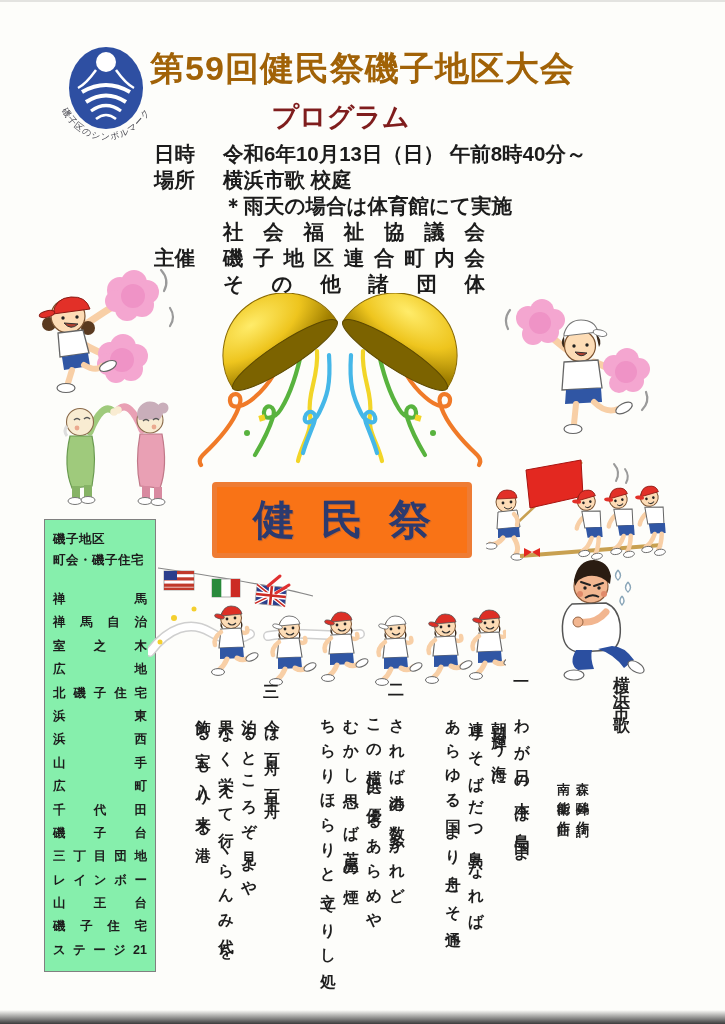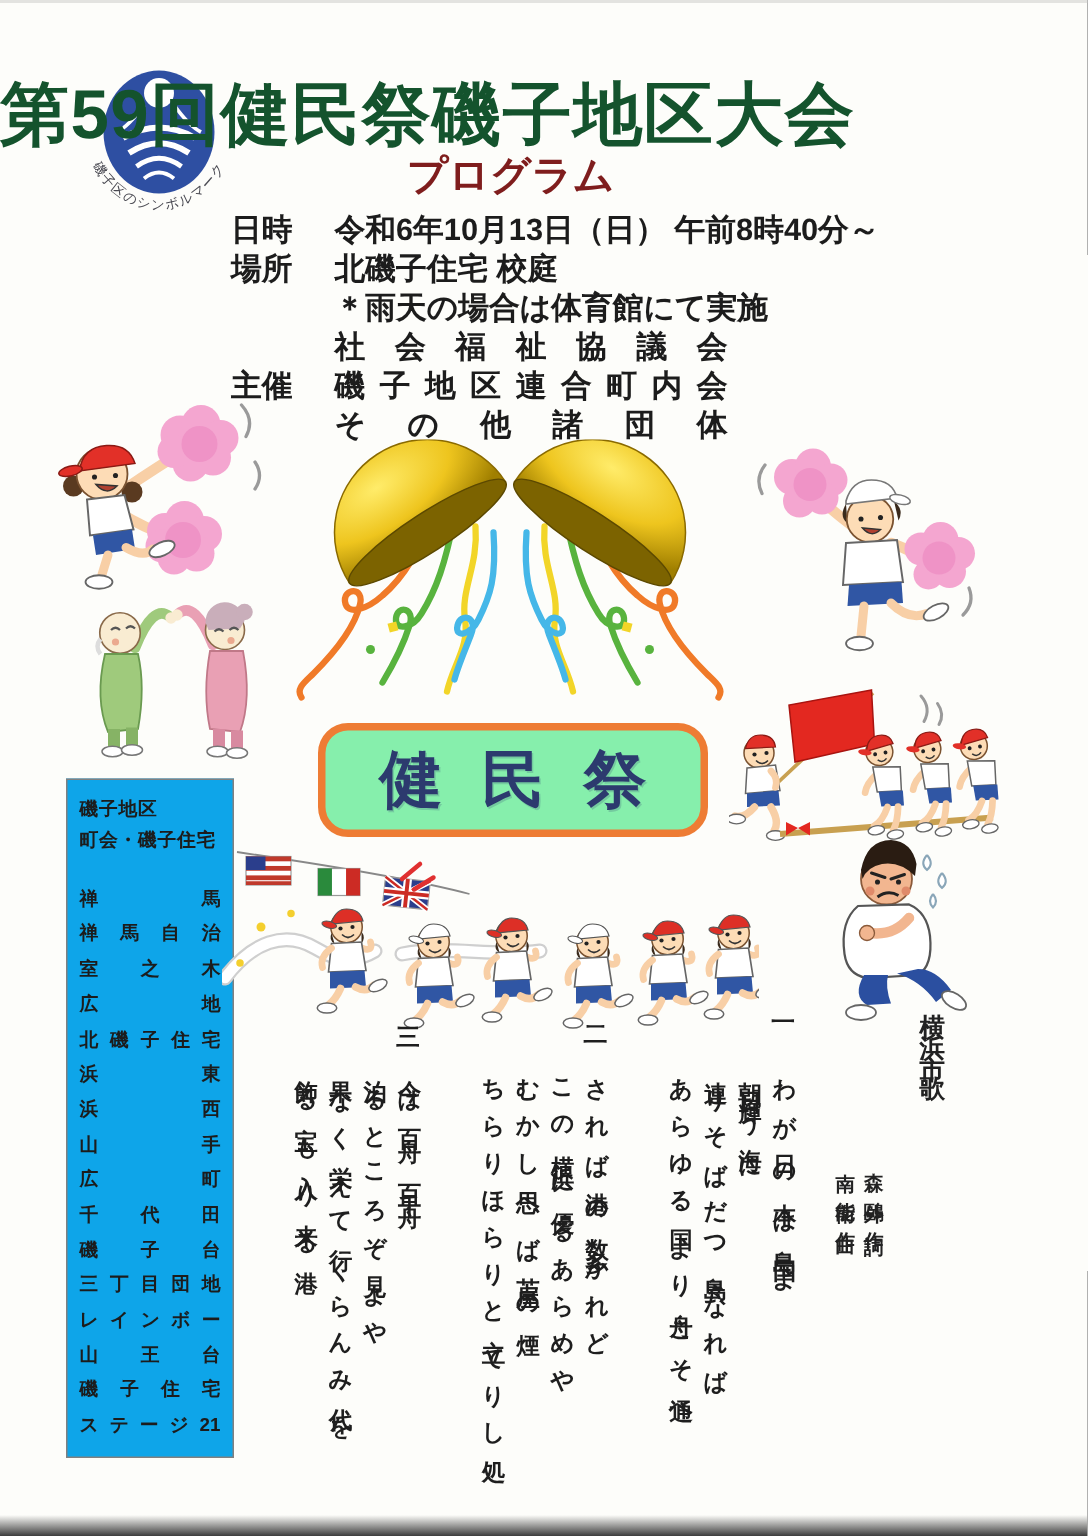--- a/index.html
+++ b/index.html
@@ -5,52 +5,52 @@
   html,body{margin:0;padding:0;background:#777;}
   .page{
     position:relative; width:725px; height:1024px; margin:0 auto;
     background:#fdfdfa; overflow:hidden;
     font-family:"Liberation Sans", sans-serif; color:#1c1c1c;
   }
   .abs{position:absolute;}
 
   
   .title{
-    left:0; right:0; top:46px; text-align:left;
-    font-size:46px; font-weight:800; letter-spacing:1px; color:#14532d;
+    left:0; right:0; top:46px; text-align:center;
+    font-size:34px; font-weight:800; letter-spacing:1px; color:#a16207;
   }
   .subtitle{
     left:0; right:44px; top:99px; text-align:center;
     font-size:27px; font-weight:800; color:#7f1d1d;
   }
 
   
   .info{left:154px; top:141px; width:470px; font-size:20.5px; font-weight:700; line-height:26px;}
   .irow{display:flex;}
   .ilabel{width:46px; flex:0 0 46px;}
   .ival{margin-left:23px; white-space:nowrap;}
   .jst{display:inline-block; width:262px; white-space:normal;
        text-align:justify; text-align-last:justify; text-justify:inter-character;}
 
   
   .banner{
     left:212px; top:482px; width:250px; height:66px;
-    background:#86efac; border:5px solid #ee7c34; border-radius:20px;
+    background:#f97316; border:5px solid #ee7c34; border-radius:4px;
     display:flex; align-items:center; justify-content:center;
   }
   .banner span{
     font-size:42px; font-weight:900; color:#2c3a6e;
     letter-spacing:26px; margin-right:-26px; text-shadow:1px 1px 0 #2c3a6e33;
   }
 
   
   .assoc{
     left:44px; top:519px; width:112px; height:453px;
     border:1.5px solid #808080; box-sizing:border-box; padding:9px 8px 0 8px;
-    font-weight:700; background:#0ea5e9;
+    font-weight:700; background:#86efac;
   }
   .assoc-title{font-size:12.5px; line-height:21px; letter-spacing:0.5px;}
   .assoc-list{margin-top:17px;}
   .assoc-row{
     font-size:12.5px; height:23.4px; line-height:23.4px;
     text-align:justify; text-align-last:justify; text-justify:inter-character;
   }
 
   
   .v{writing-mode:vertical-rl; text-orientation:upright;}
@@ -104,21 +104,21 @@
   <div class="abs title">第59回健民祭磯子地区大会</div>
   <div class="abs subtitle">プログラム</div>
 
   <div class="abs info">
     <div class="irow">
       <span class="ilabel">日時</span>
       <span class="ival">令和6年10月13日（日） 午前8時40分～</span>
     </div>
     <div class="irow">
       <span class="ilabel">場所</span>
-      <span class="ival">北磯子住宅 校庭</span>
+      <span class="ival">横浜市歌 校庭</span>
     </div>
     <div class="irow">
       <span class="ilabel"></span>
       <span class="ival">＊雨天の場合は体育館にて実施</span>
     </div>
     <div class="irow">
       <span class="ilabel"></span>
       <span class="ival jst">社会福祉協議会</span>
     </div>
     <div class="irow">

